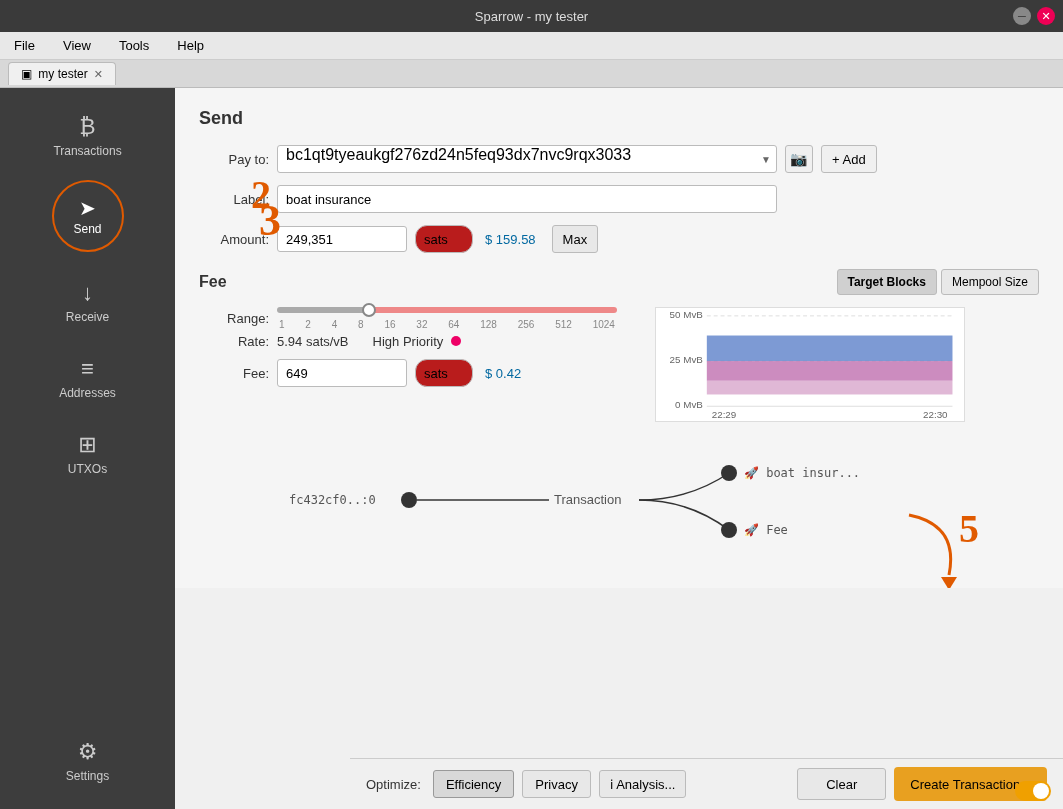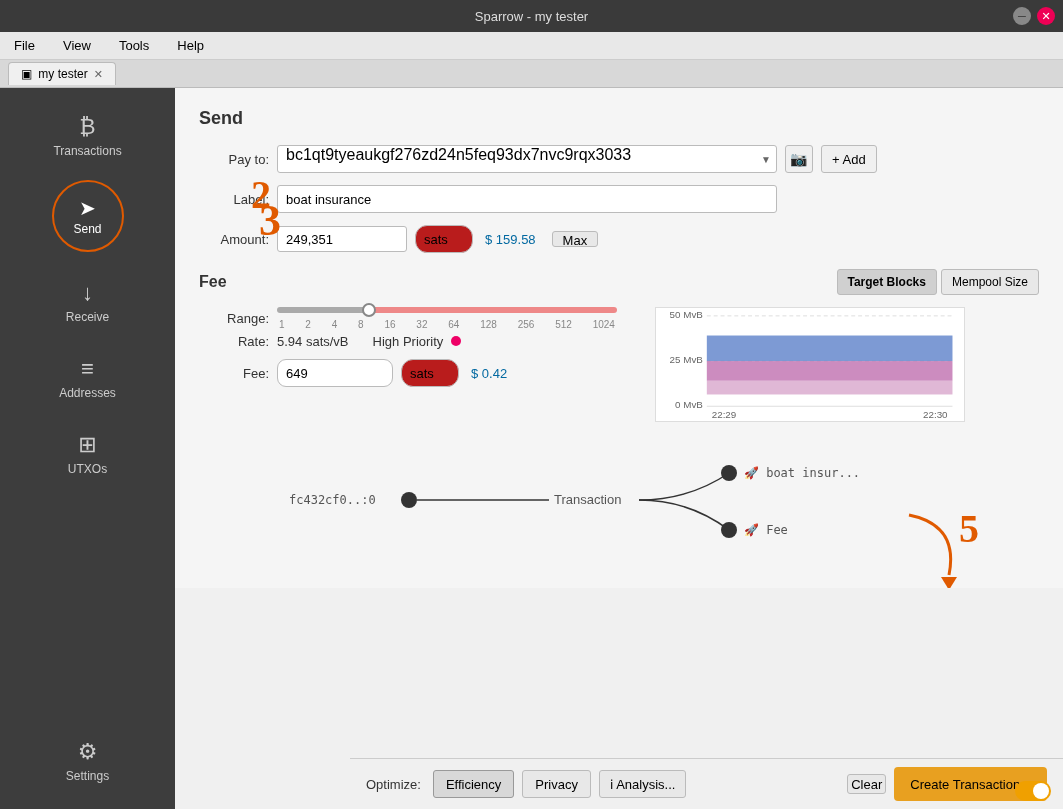--- a/index.html
+++ b/index.html
@@ -240,21 +240,21 @@
       background: #b91c1c;
       appearance: none;
       cursor: pointer;
     }
     .usd-display {
       font-size: 13px;
       color: #0369a1;
       margin-left: 4px;
     }
     .max-btn {
-      height: 16px;
+      height: 28px;
       border: 1px solid #bbb;
       border-radius: 3px;
       background: #e8e8e8;
       cursor: pointer;
       padding: 1px 10px;
       font-size: 13px;
       margin-left: 8px;
     }
 
     
@@ -331,24 +331,24 @@
     }
 
     
     .fee-input-row {
       display: flex;
       align-items: center;
       gap: 8px;
     }
     .fee-label { width: 70px; text-align: right; font-size: 13px; color: #333; }
     .fee-input {
-      width: 116px;
-      height: 28px;
-      border: 1px solid #bbb;
-      border-radius: 9px;
+      width: 130px;
+      height: 28px;
+      border: 1px solid #bbb;
+      border-radius: 3px;
       padding: 0 8px;
       font-size: 13px;
       background: #fff;
     }
 
     
     .bottom-bar {
       border-top: 1px solid #ccc;
       background: #f0f0f0;
       padding: 8px 16px;
@@ -379,26 +379,26 @@
       height: 28px;
       border: 1px solid #bbb;
       border-radius: 3px;
       background: #e8e8e8;
       cursor: pointer;
       padding: 0 10px;
       font-size: 13px;
     }
     .spacer { flex: 1; }
     .clear-btn {
-      height: 20px;
+      height: 32px;
       border: 1px solid #bbb;
       border-radius: 3px;
       background: #e8e8e8;
       cursor: pointer;
-      padding: 0 3px;
+      padding: 0 28px;
       font-size: 13px;
     }
     .create-btn {
       height: 34px;
       border: none;
       border-radius: 4px;
       background: #e8a020;
       color: #000;
       cursor: pointer;
       padding: 0 16px;

